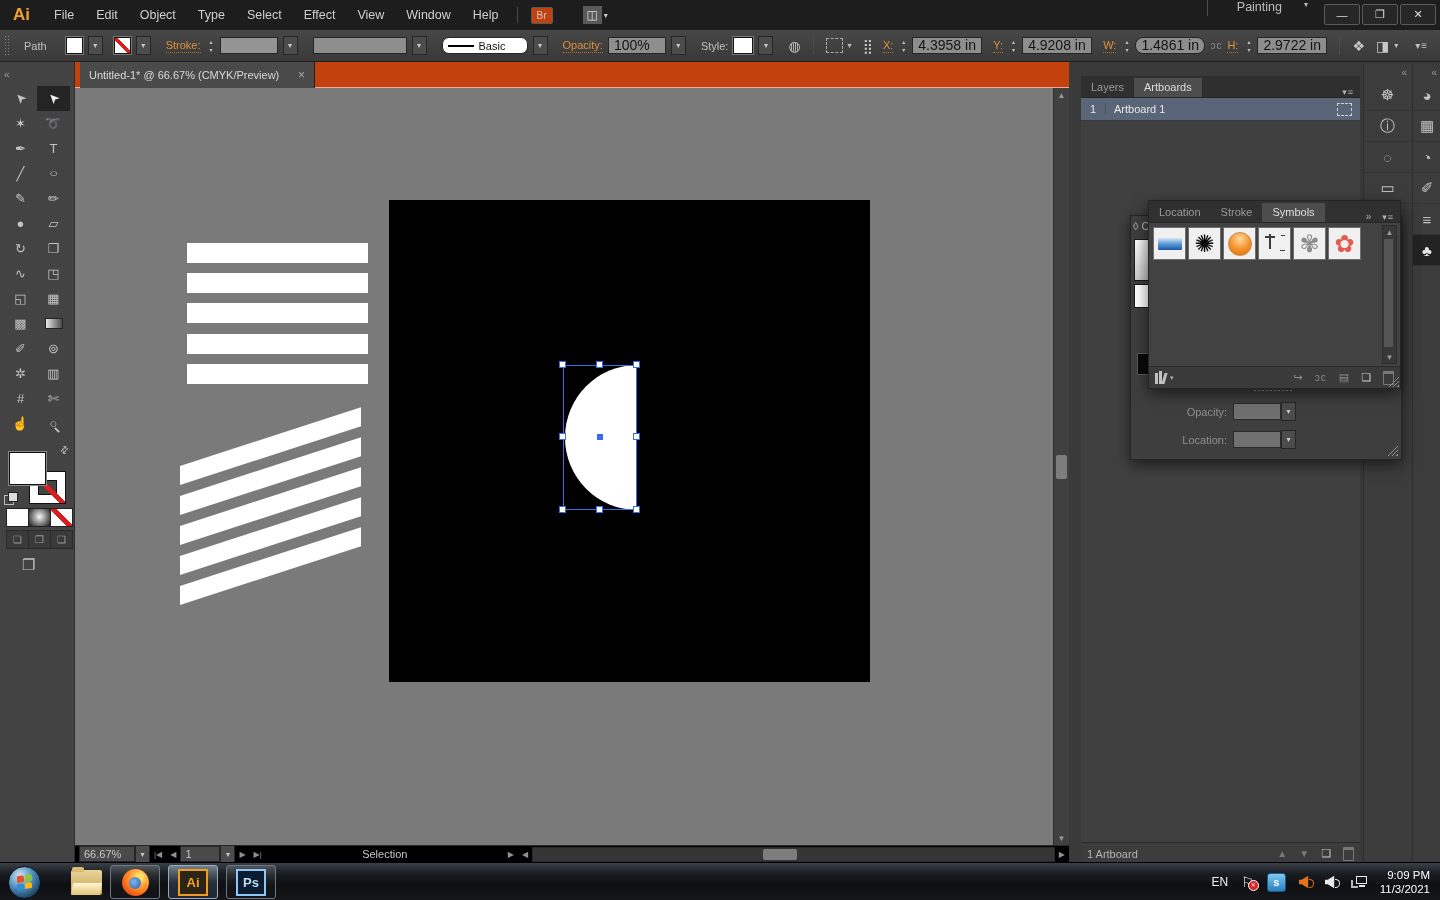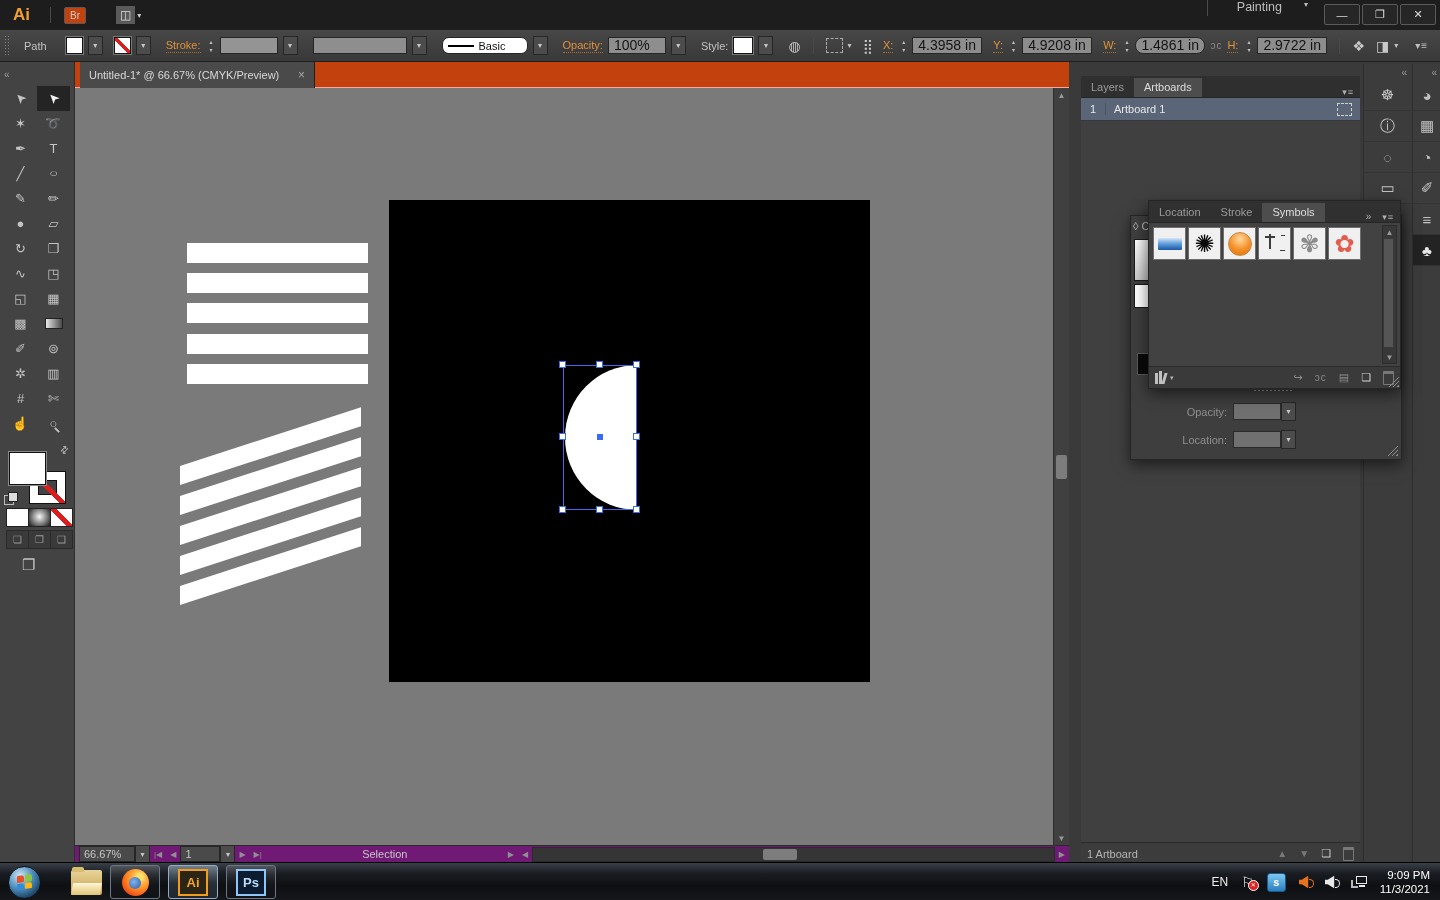--- a/index.html
+++ b/index.html
@@ -77,21 +77,21 @@
   .dbar{position:absolute;left:105px;width:181px;height:19px;background:#fff;transform:skewY(-18deg);transform-origin:0 0;}
   #sel-bbox{position:absolute;left:488px;top:277px;width:74px;height:145px;border:1px solid #3a6cf0;box-sizing:border-box;}
   #semicircle{position:absolute;left:490px;top:277px;width:72px;height:145px;background:#fff;border-radius:72px 0 0 72px / 72.5px 0 0 72.5px;}
   .h{position:absolute;width:7px;height:7px;background:#fff;border:1px solid #3a6cf0;box-sizing:border-box;}
   #sel-center{position:absolute;left:522px;top:346px;width:6px;height:6px;background:#3a6cf0;}
 
   
   #vscroll{position:absolute;left:1053px;top:26px;width:16px;height:757px;background:#404040;border-left:1px solid #2e2e2e;box-sizing:border-box;}
   .scr-arrow{color:#9a9a9a;font-size:8px;height:14px;display:flex;align-items:center;justify-content:center;}
   #vthumb{position:absolute;left:2px;top:367px;width:11px;height:24px;background:#7d7d7d;border-radius:2px;}
-  #statusbar{position:absolute;left:75px;top:783px;width:994px;height:17px;background:#701a75;border-top:1px solid #2a2a2a;display:flex;align-items:center;box-sizing:border-box;color:#c6c6c6;}
+  #statusbar{position:absolute;left:75px;top:783px;width:994px;height:17px;background:#000000;border-top:1px solid #2a2a2a;display:flex;align-items:center;box-sizing:border-box;color:#c6c6c6;}
   .sb-box{background:#4a4a4a;border:1px solid #262626;height:14px;line-height:14px;padding:0 4px;}
   .sb-btn{color:#909090;font-size:8px;padding:0 4px;}
   #sel-field{width:238px;text-align:center;color:#cicici;}
   #hs-track{position:relative;flex:1;height:15px;background:#353535;border:1px solid #2a2a2a;box-sizing:border-box;}
   #hthumb{position:absolute;left:230px;top:1px;width:34px;height:11px;background:#7d7d7d;border-radius:2px;}
 
   
   #dock{position:absolute;left:1069px;top:0;width:371px;height:800px;background:#3a3a3a;}
   #ab-panel{position:absolute;left:12px;top:14px;width:279px;height:786px;background:#3f3f3f;}
   .ptabs{height:21px;display:flex;align-items:flex-end;background:#2f2f2f;border-bottom:1px solid #262626;}
@@ -188,20 +188,40 @@
   .net .plug{position:absolute;left:0;bottom:1px;width:5px;height:6px;border-left:2px solid #b8b8b8;border-bottom:2px solid #b8b8b8;}
   #clock{text-align:right;font-size:11.5px;line-height:14px;color:#fff;}
 </style>
 </head>
 <body>
 
 <div id="screen">
 
   <div id="menubar">
     <span id="app-logo">Ai</span>
+    <div class="flex">
+
+        <span class="menu-item">File</span>
+
+        <span class="menu-item">Edit</span>
+
+        <span class="menu-item">Object</span>
+
+        <span class="menu-item">Type</span>
+
+        <span class="menu-item">Select</span>
+
+        <span class="menu-item">Effect</span>
+
+        <span class="menu-item">View</span>
+
+        <span class="menu-item">Window</span>
+
+        <span class="menu-item">Help</span>
+      </div>
     <span class="mb-sep"></span>
     <span class="mb-btn">Br</span>
     <span class="mb-icon">◫</span>
     <span style="font-size:8px;color:#ccc;margin-left:2px;">▾</span>
     <div id="workspace-switcher">
       <span class="mb-sep"></span>
       <span>Painting</span>
       <span style="font-size:8px;">▾</span>
     </div>
     <div id="win-controls">

